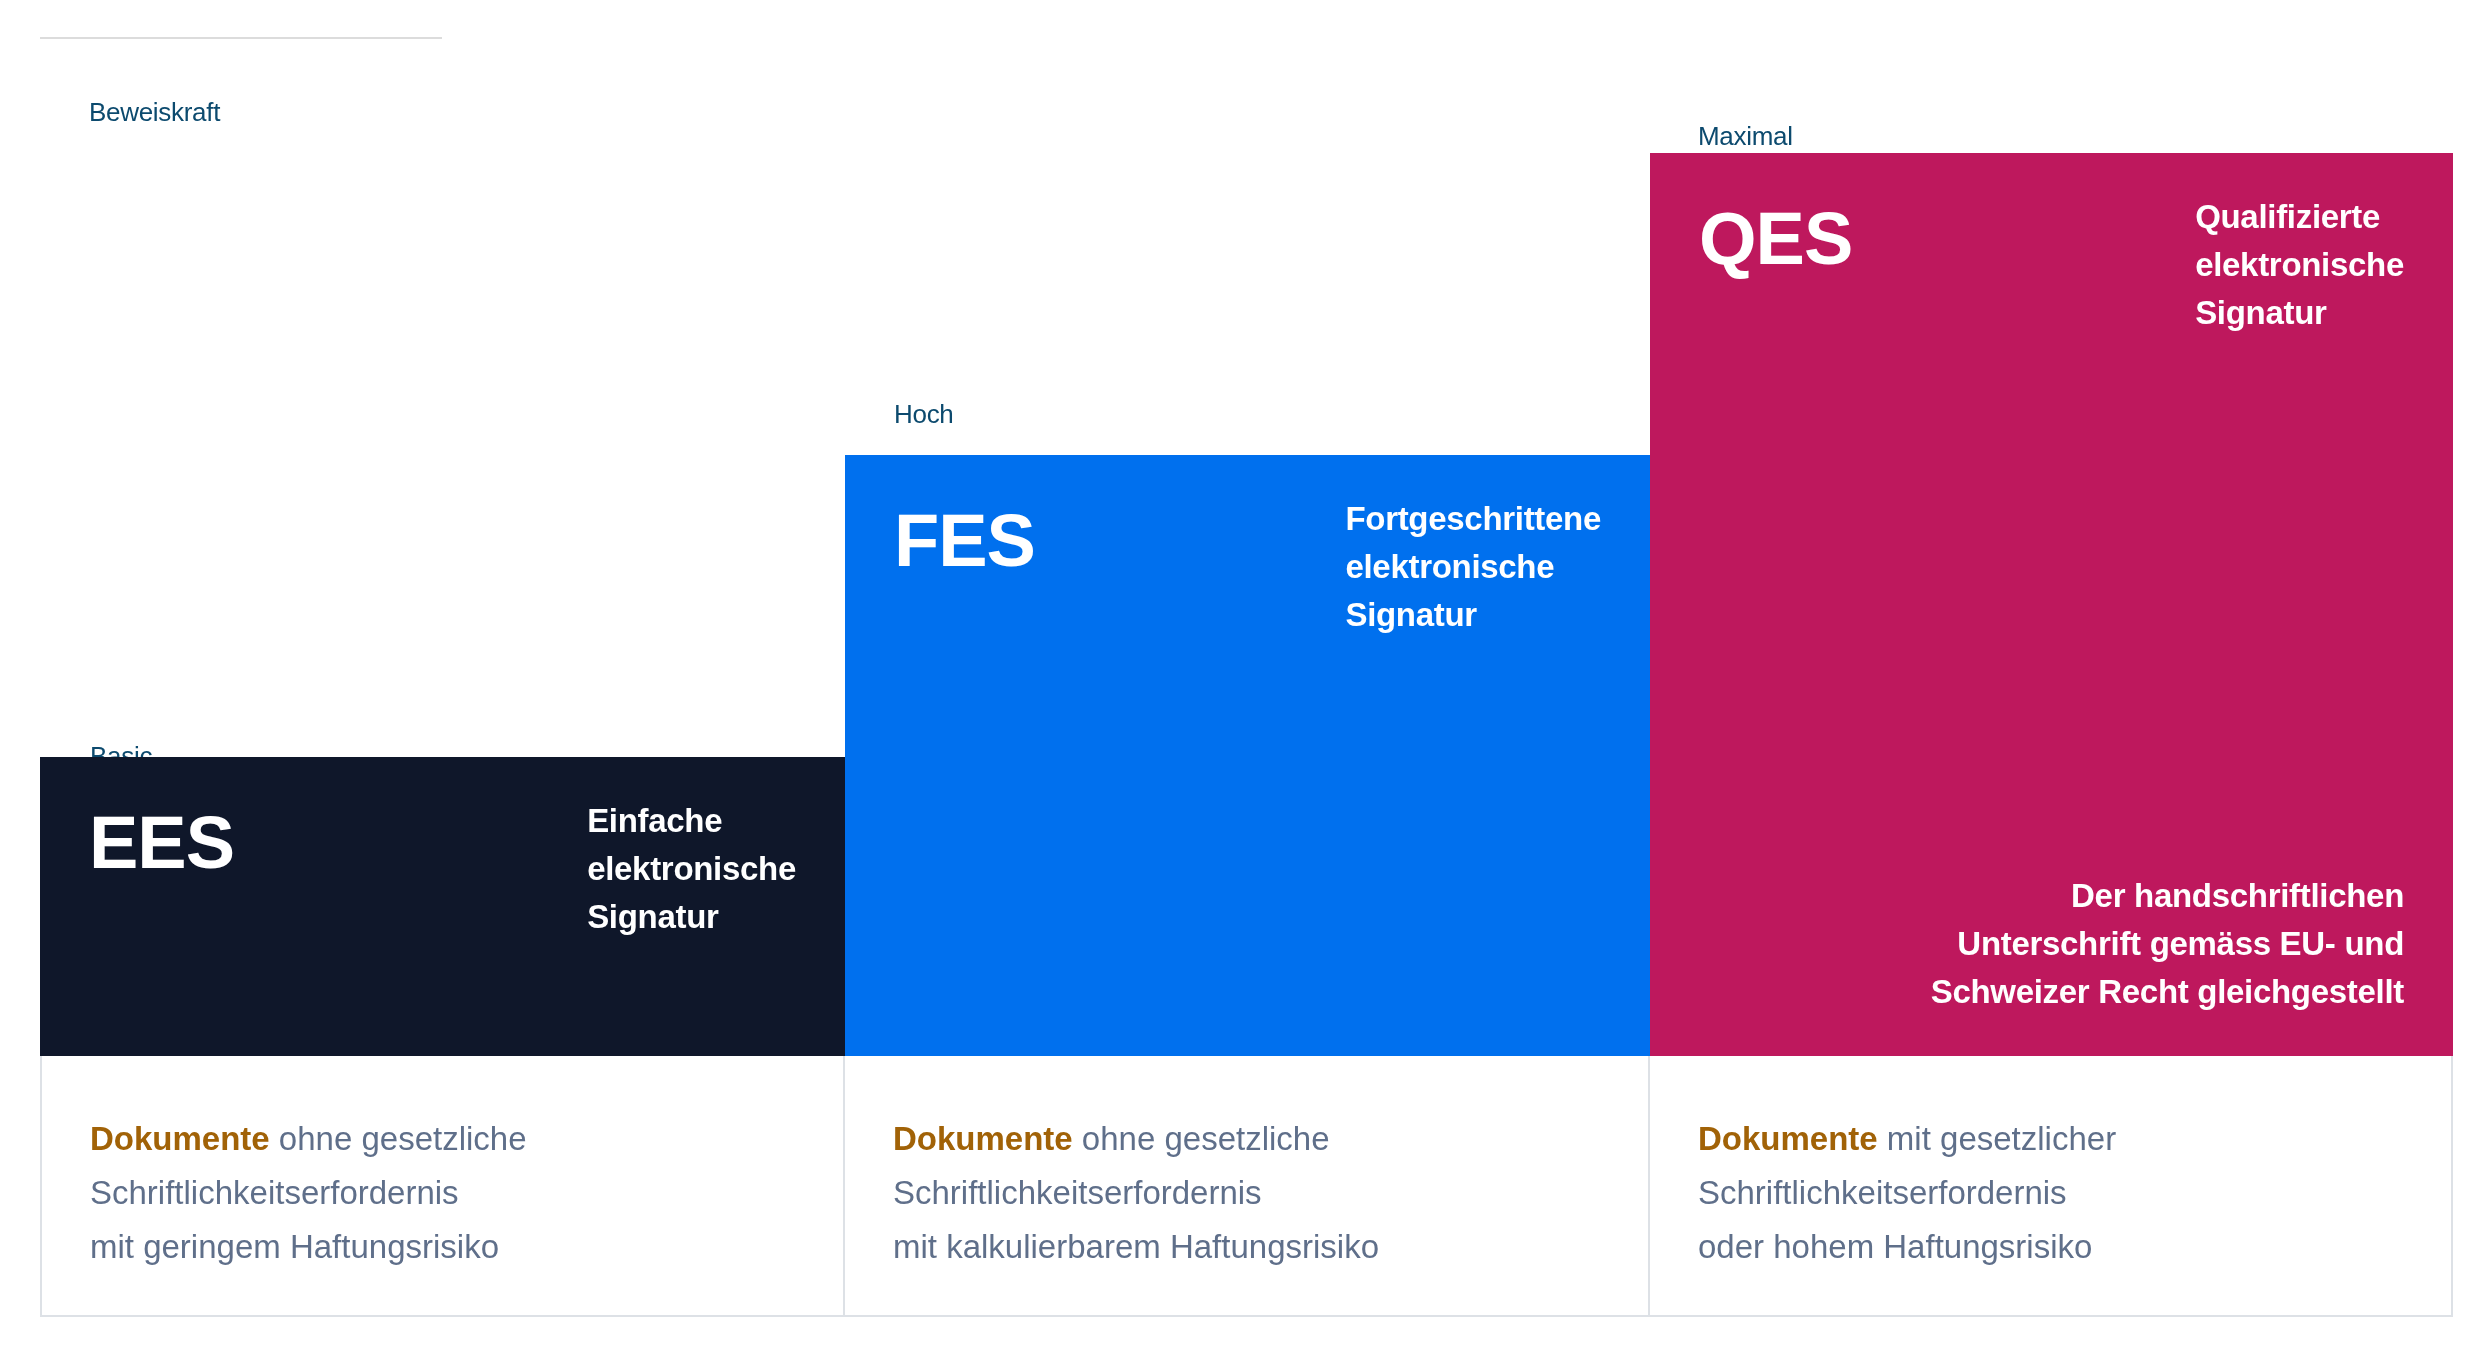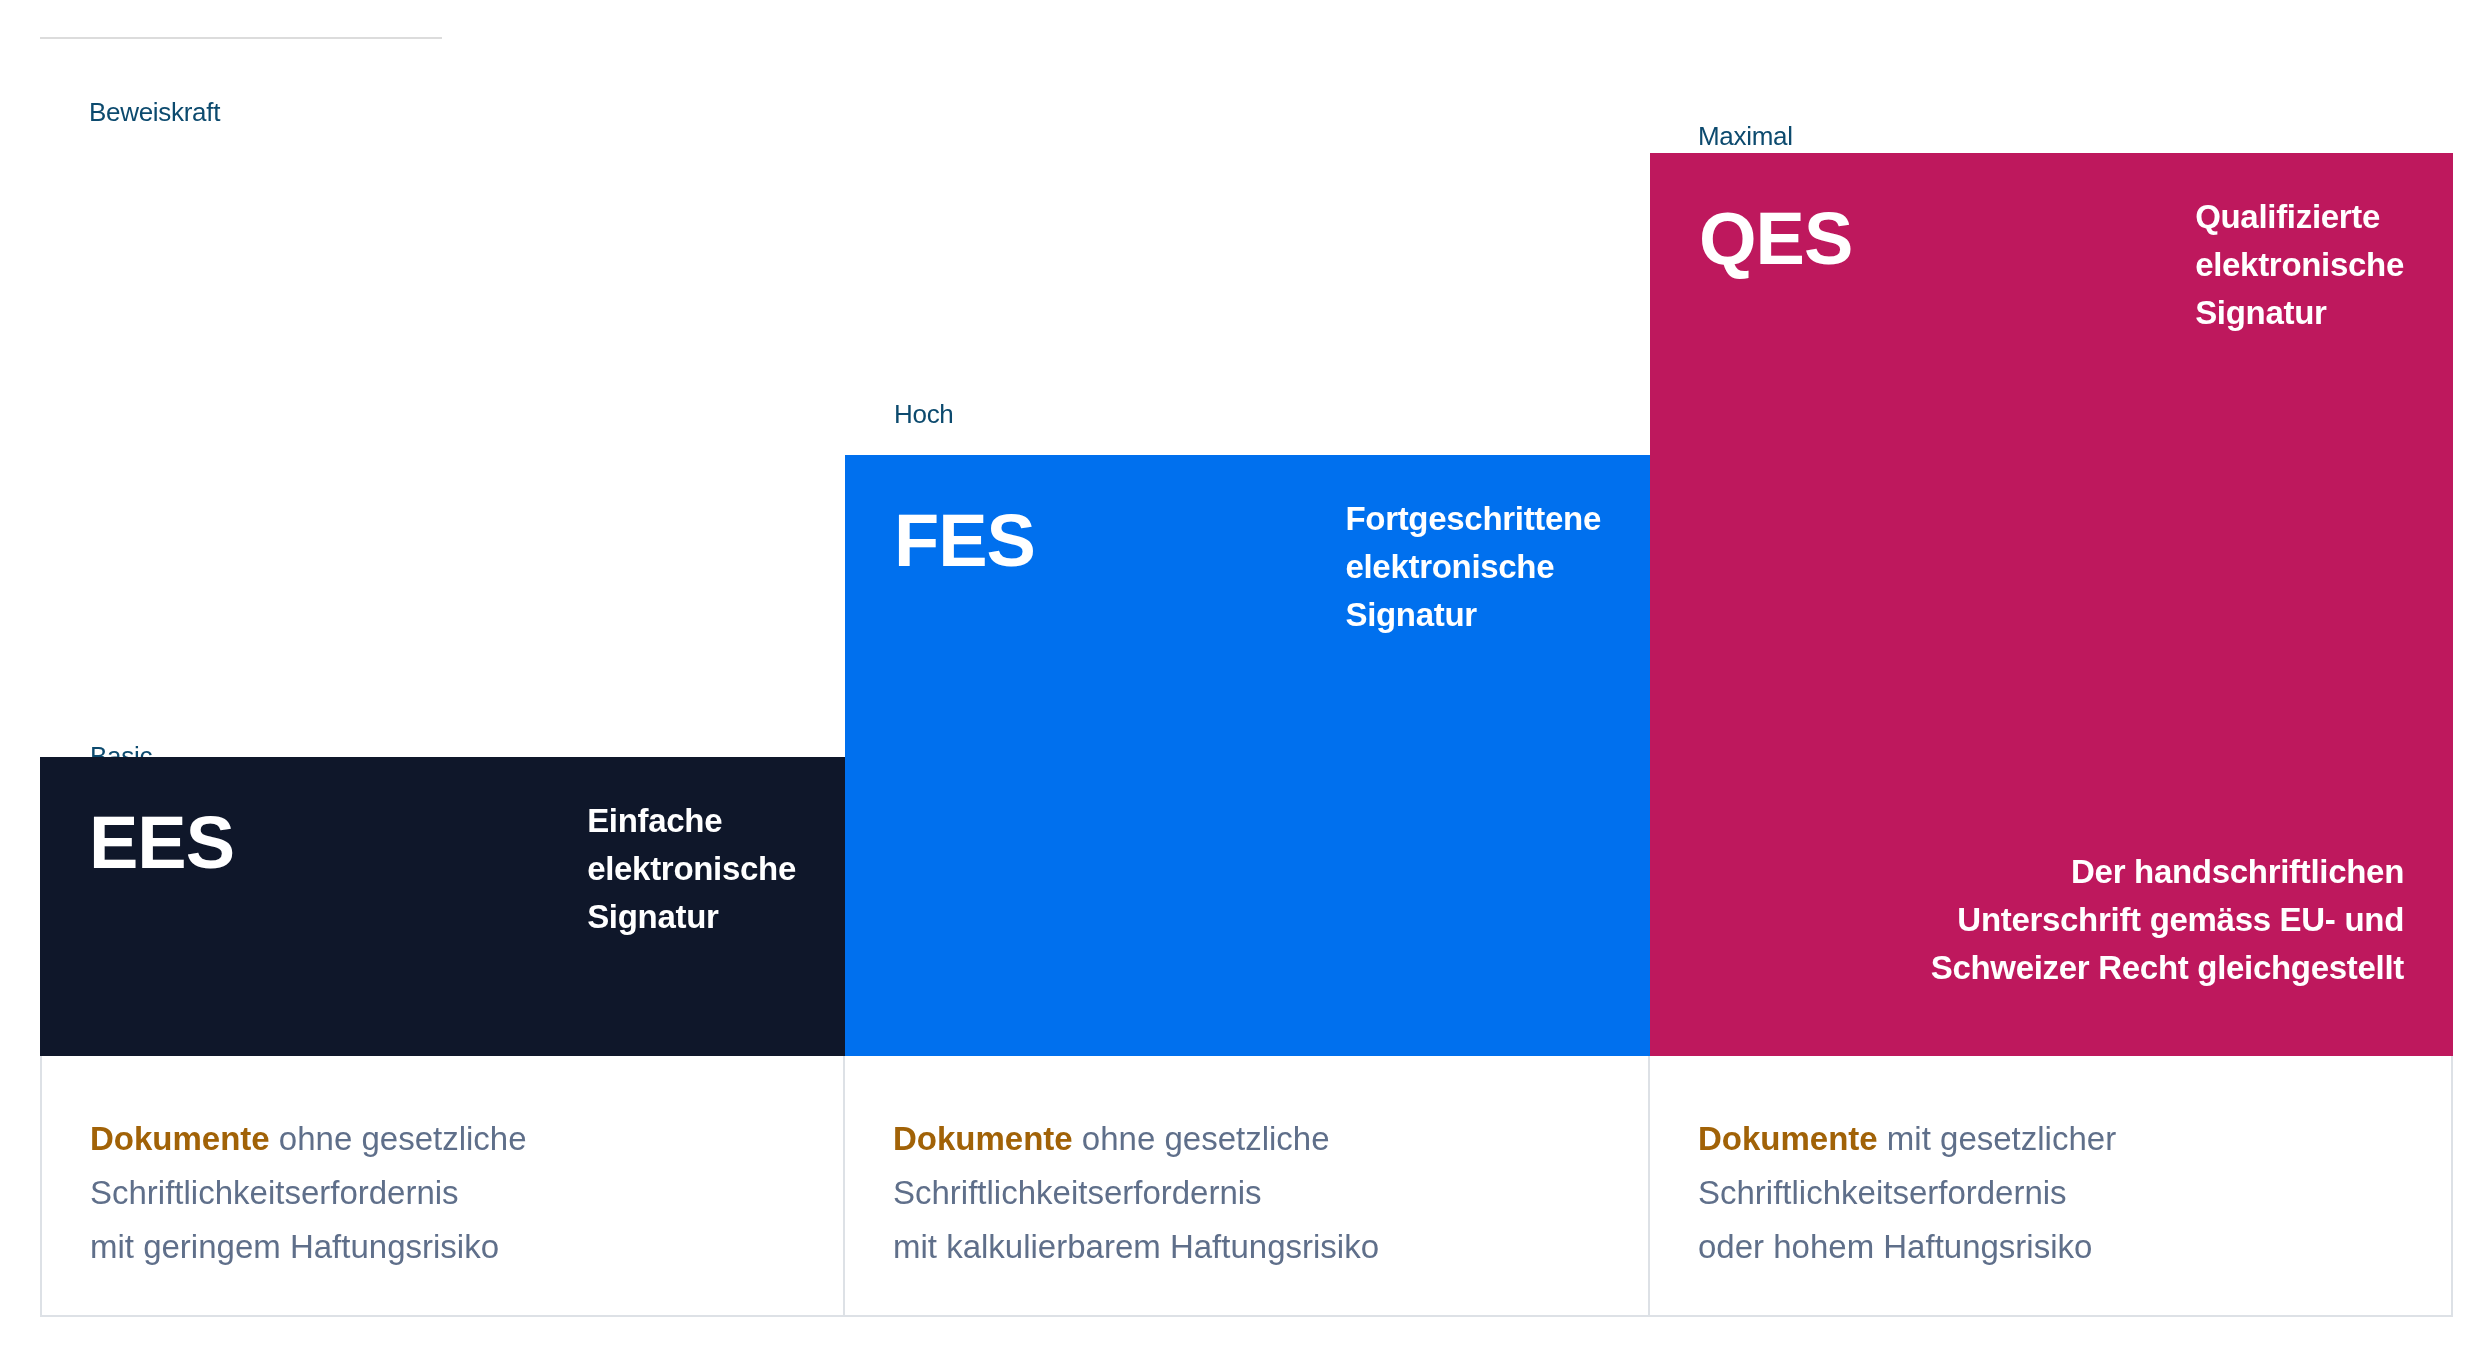--- a/index.html
+++ b/index.html
@@ -4,21 +4,21 @@
 <style>
   html, body { margin:0; padding:0; background:#ffffff; }
   body { width:2480px; height:1350px; position:relative; overflow:hidden;
          font-family:"Liberation Sans", "DejaVu Sans", sans-serif; }
   .rule { position:absolute; left:40px; top:37px; width:402px; height:2px; background:#dcdcdc; }
   .level-label { position:absolute; font-weight:400; font-size:26px; color:#0c4a6e; line-height:40px; letter-spacing:-0.3px; }
   .block { position:absolute; color:#ffffff; box-sizing:border-box; }
   .abbr { position:absolute; left:49px; font-weight:700; font-size:74px; line-height:80px; letter-spacing:-1px; }
   .desc { position:absolute; right:49px; text-align:left; font-weight:700; font-size:33px; line-height:48px; letter-spacing:-0.3px; }
   .desc span { display:block; }
-  .footnote { position:absolute; right:49px; bottom:64px; text-align:right; font-weight:700; font-size:33px; line-height:48px; letter-spacing:-0.3px; }
+  .footnote { position:absolute; right:49px; bottom:40px; text-align:right; font-weight:700; font-size:33px; line-height:48px; letter-spacing:-0.3px; }
   .footnote span { display:block; }
   .card { position:absolute; top:1056px; height:261px; box-sizing:border-box; background:#ffffff;
           border-bottom:2px solid #dde1e6; border-right:2px solid #dde1e6; }
   .card.first { border-left:2px solid #dde1e6; }
   .card-text { position:absolute; left:48px; top:56px; font-size:33px; line-height:54px; color:#5f6f8a; }
   .card-text span { display:block; }
   .card-text b { color:#a16207; font-weight:700; }
 </style>
 </head>
 <body>

